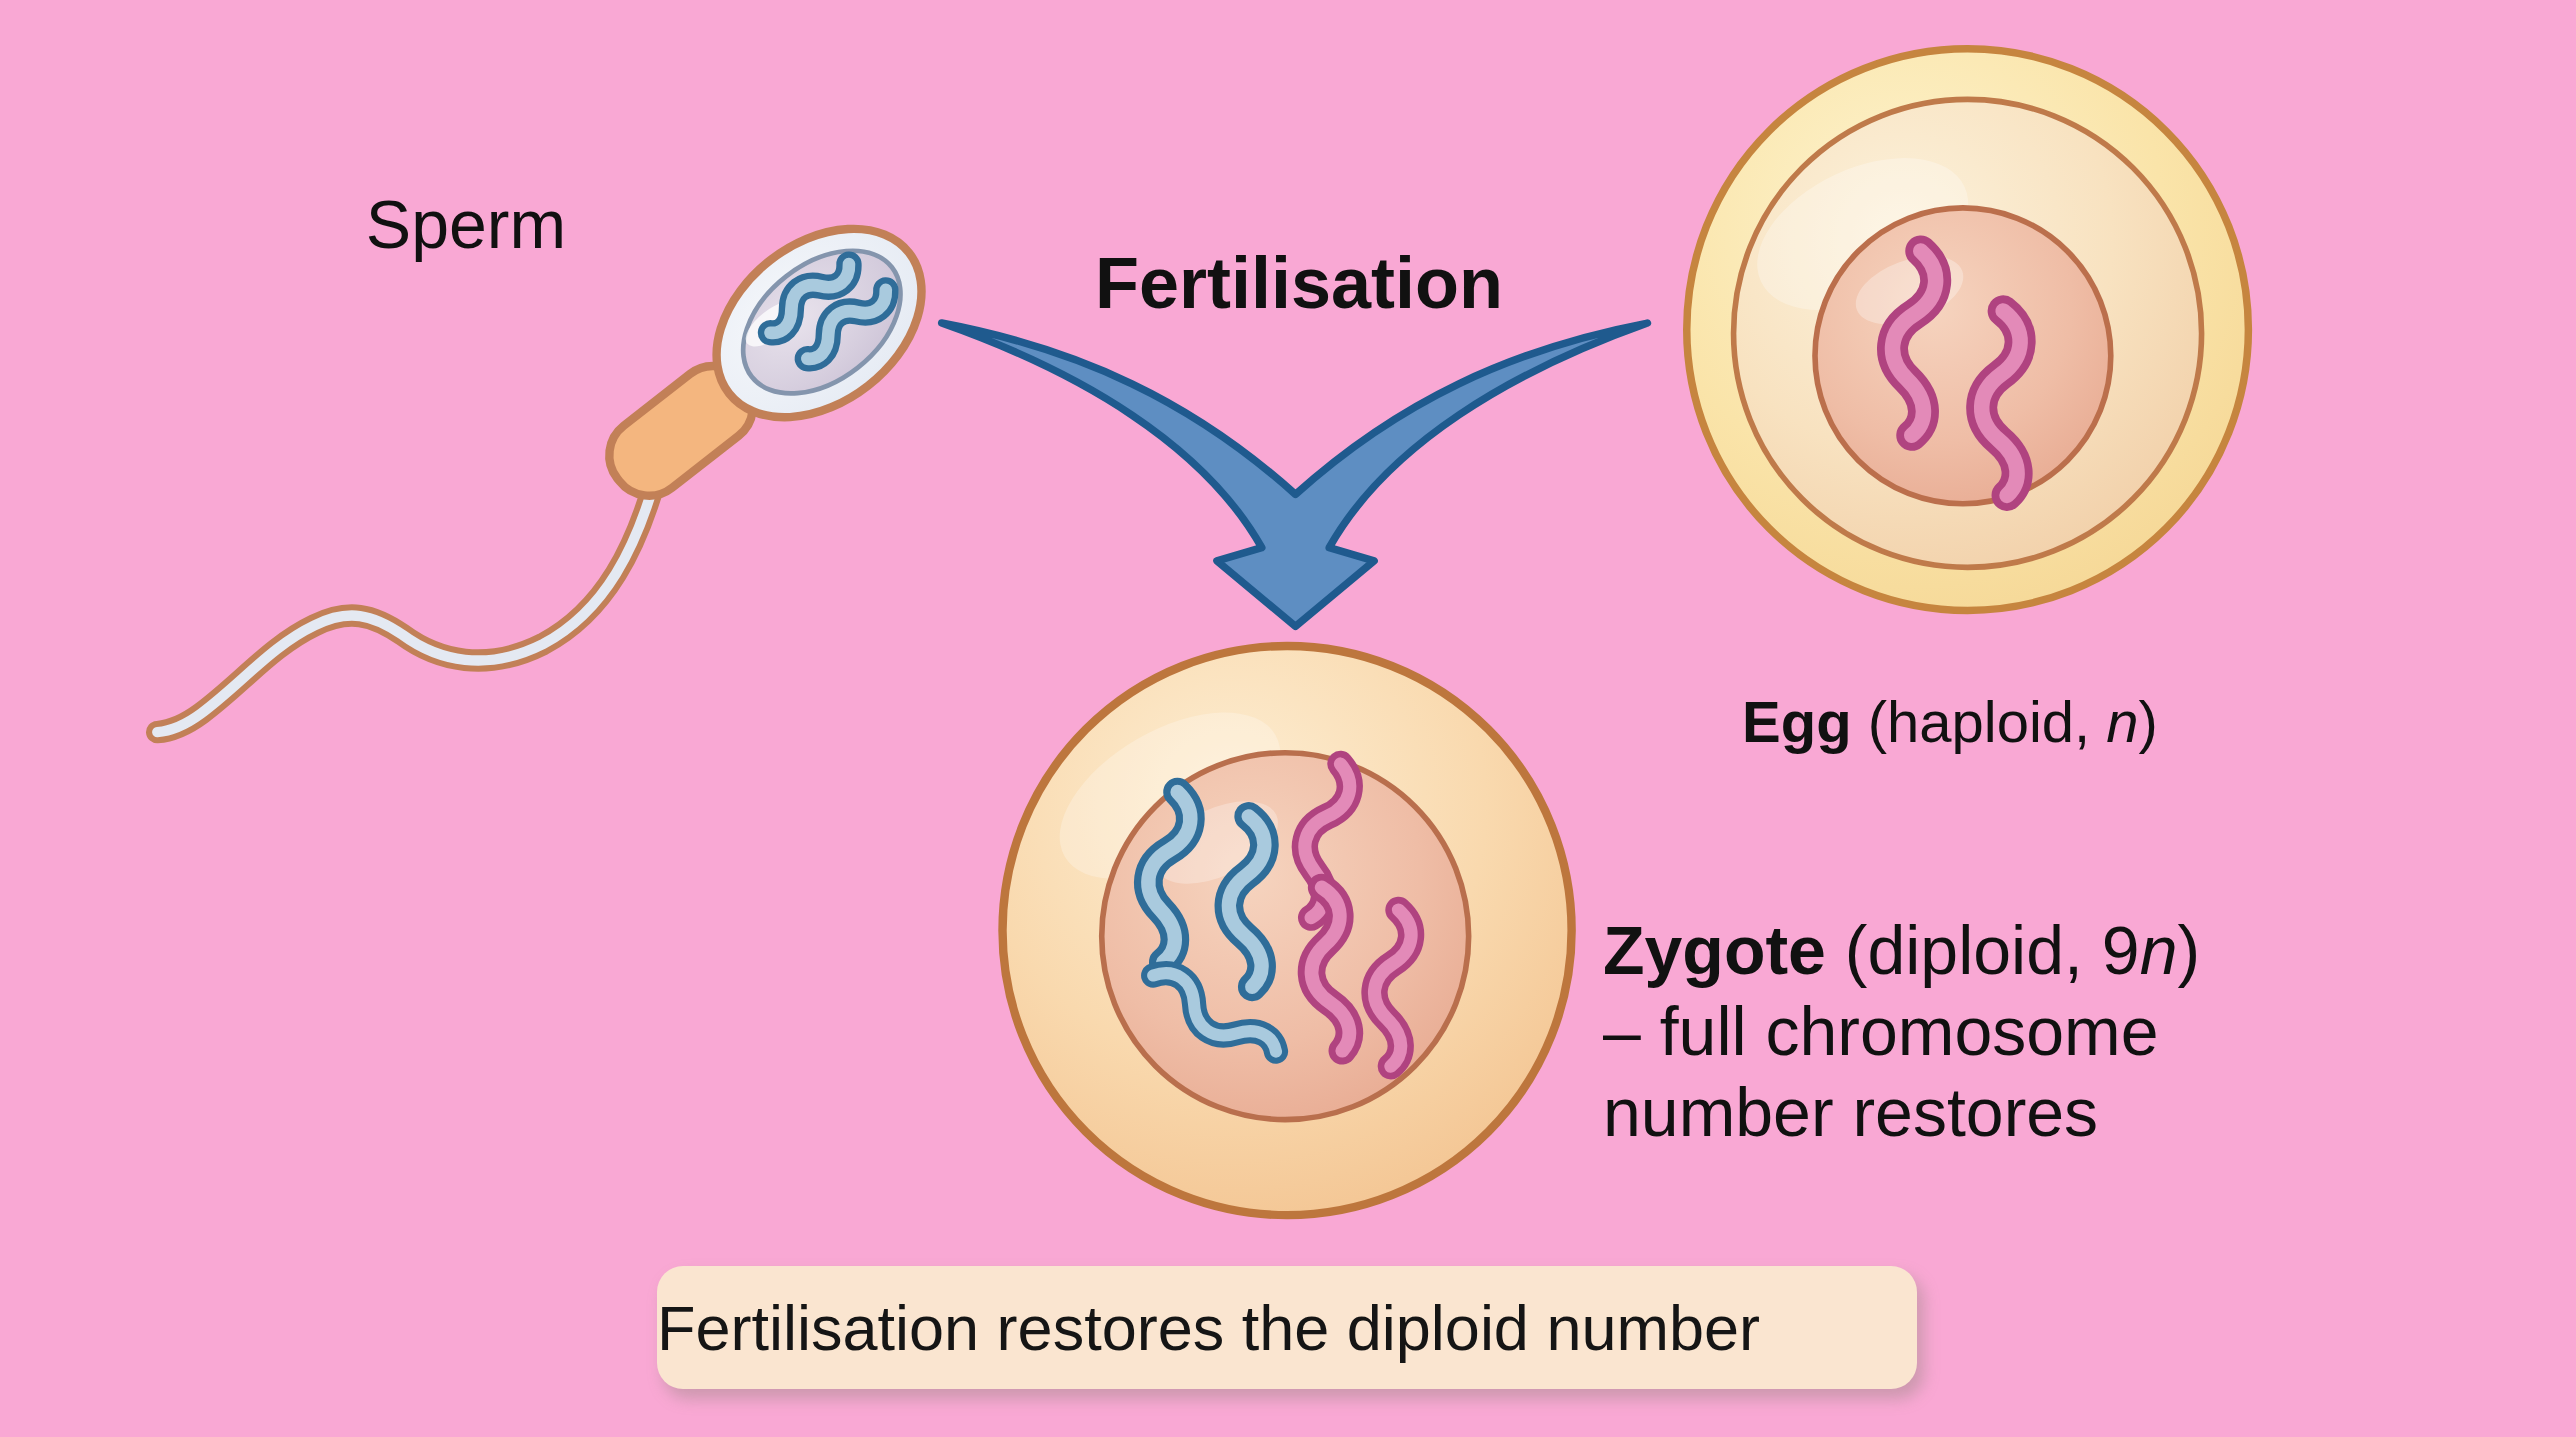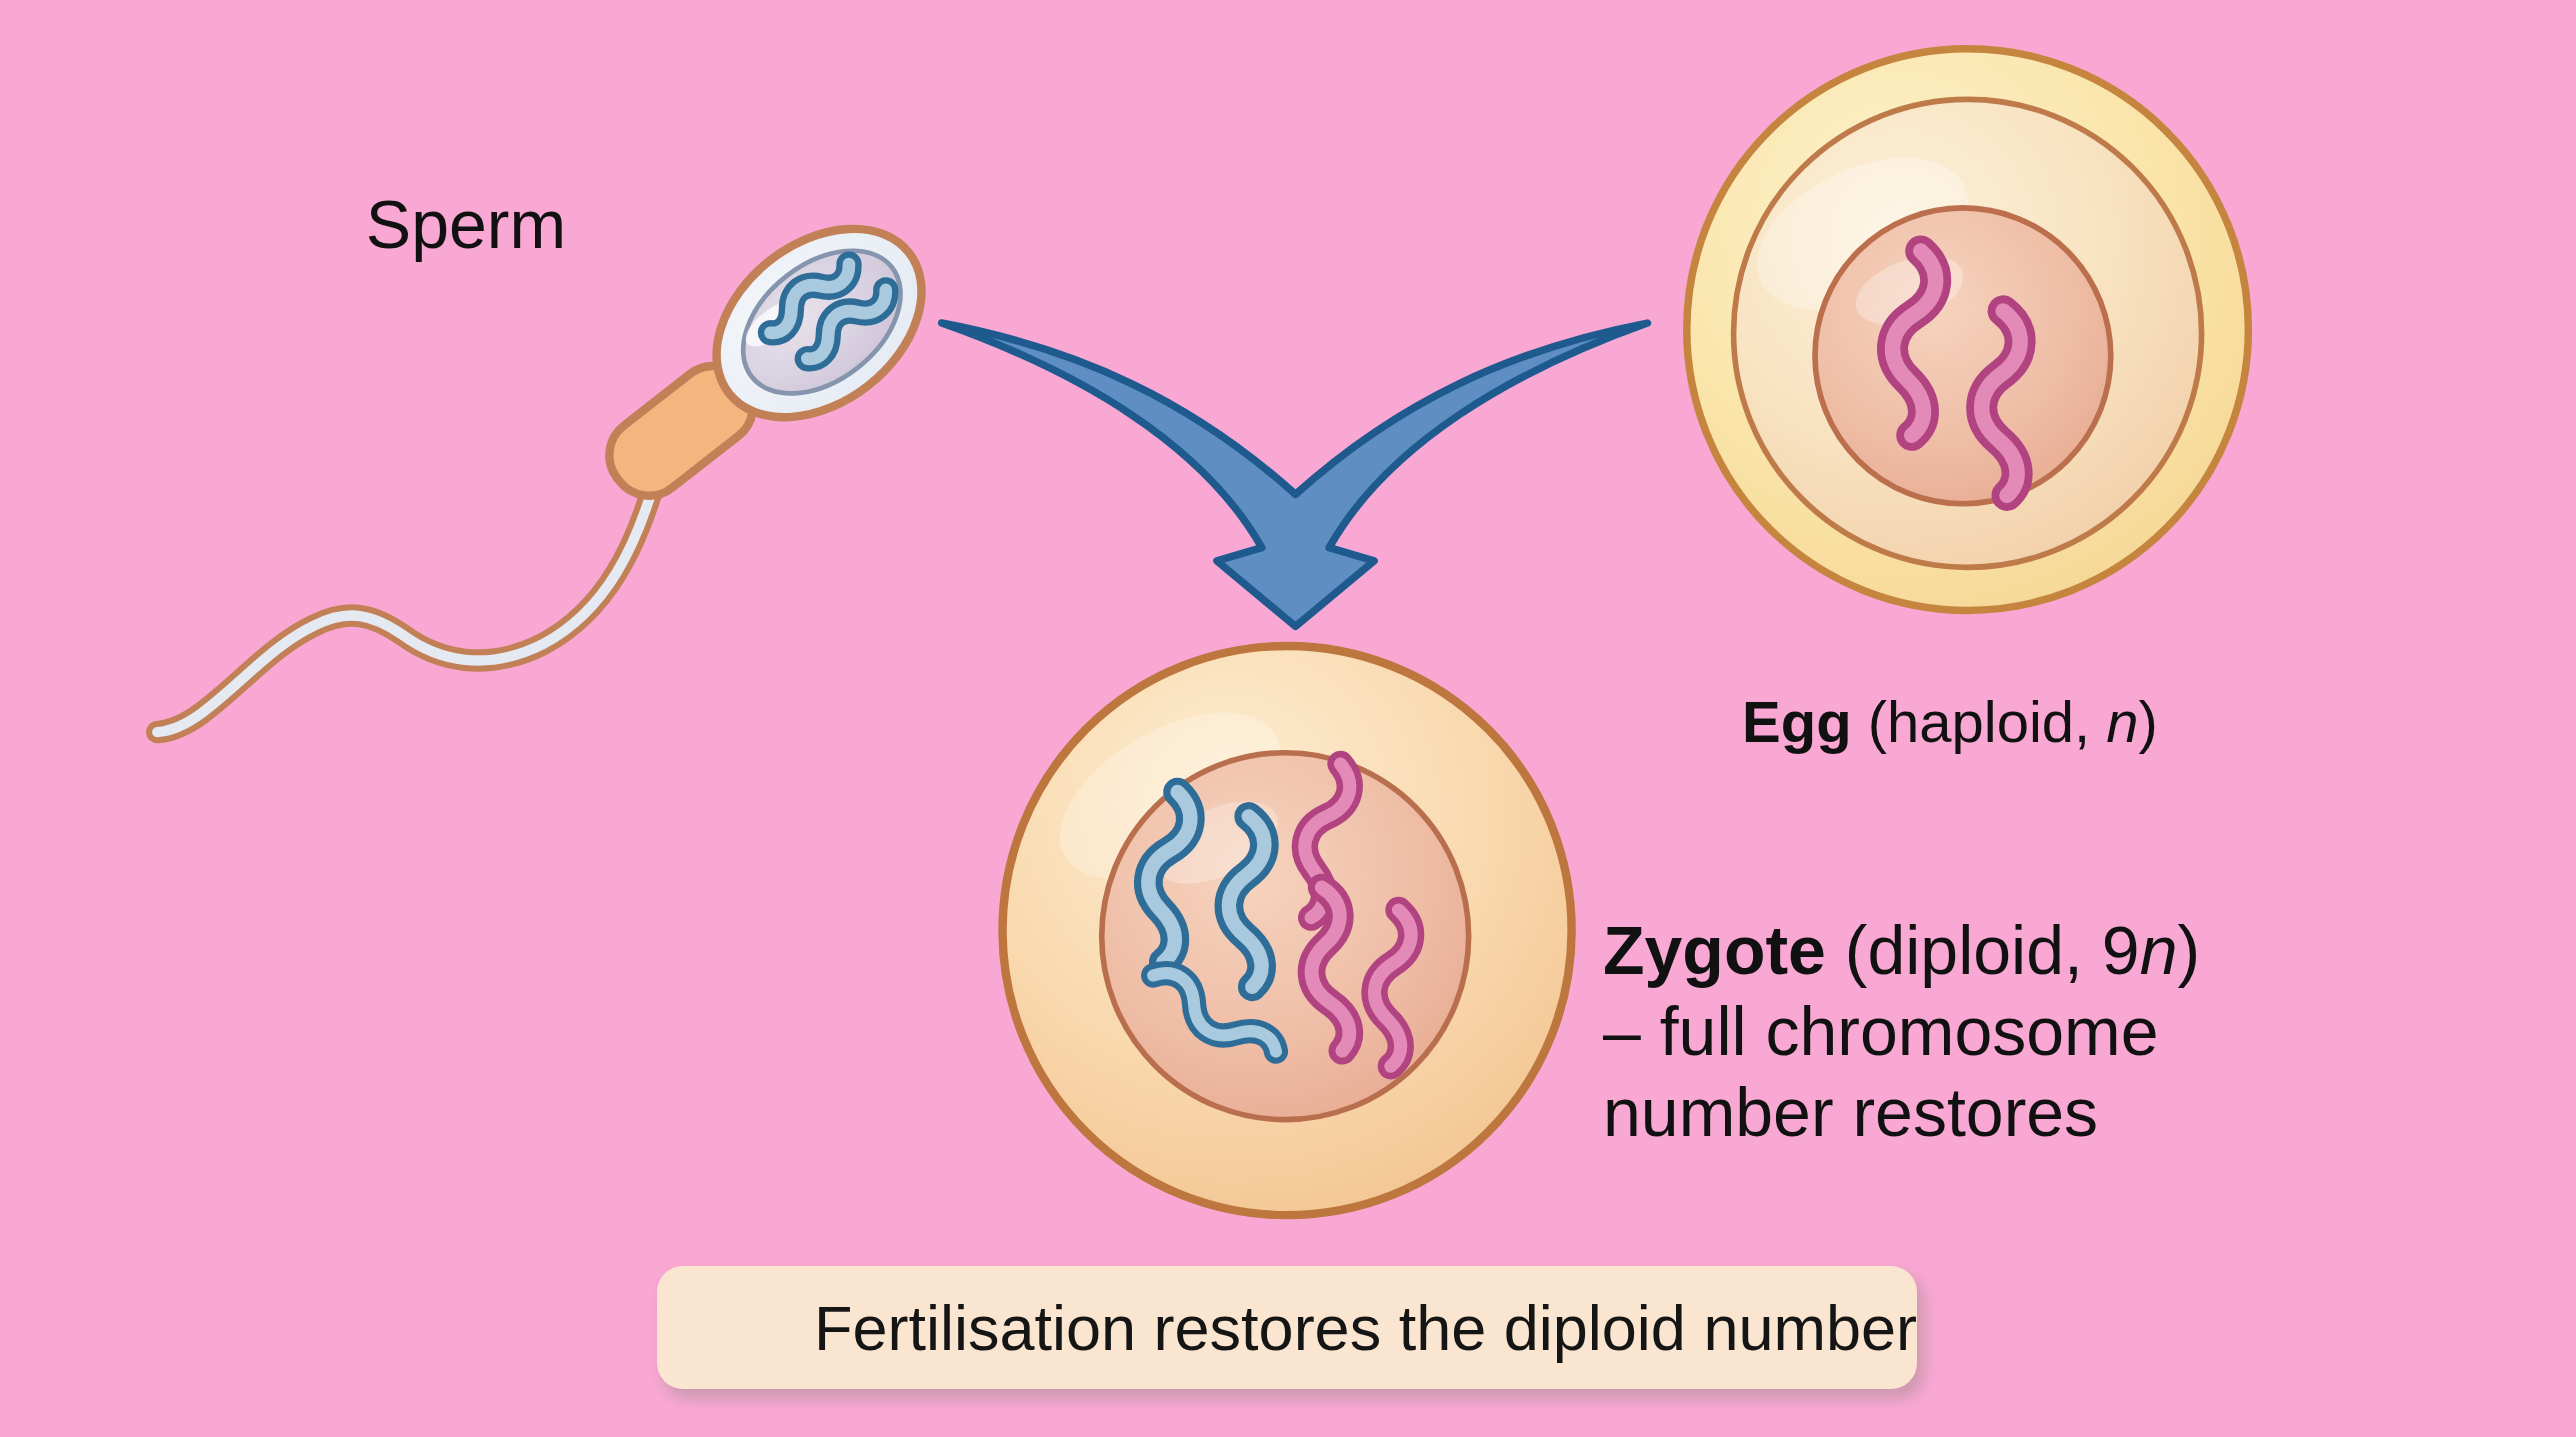--- a/index.html
+++ b/index.html
@@ -14,21 +14,21 @@
   .sperm-label{left:466px;top:183px;transform:translateX(-50%);text-align:center;
     font-size:68px;line-height:83px;}
   .fert-label{left:1299px;top:242px;transform:translateX(-50%);
     font-size:72px;font-weight:bold;}
   .egg-label{left:1950px;top:688px;transform:translateX(-50%);font-size:58px;}
   .zygote-label{left:1603px;top:910px;font-size:68px;line-height:81px;text-align:left;}
   .caption-box{
     position:absolute;left:657px;top:1266px;width:1260px;height:123px;
     background:#fae5d0;border-radius:26px;
     box-shadow:6.6px 9.4px 15px rgba(140,130,120,0.40);
-    display:flex;align-items:center;justify-content:flex-end;
+    display:flex;align-items:center;justify-content:flex-start;
     font-size:63px;color:#151515;
   }
   .b{font-weight:bold;}
   .it{font-style:italic;}
 
   
   .chromo use{fill:none;stroke-linecap:round;stroke-linejoin:round;}
   .chromo.cblue .out{stroke:#2f6d99;stroke-width:36;}
   .chromo.cblue .in {stroke:#a9cade;stroke-width:18;}
   .chromo.cpink .out{stroke:#b04380;stroke-width:36;}
@@ -157,20 +157,23 @@
         <use href="#chr" class="out"></use>
           <use href="#chr" class="in"></use>
       </g>
     </g>
   </svg>
 
   <div class="label sperm-label">
     <div><span>Sperm</span></div>
   </div>
 
+  <div class="label fert-label">
+    <span>Fertilisation</span>
+  </div>
 
   <div class="label egg-label">
     <span class="b">Egg</span><span> (haploid, </span><span class="it">n</span><span>)</span>
   </div>
 
   <div class="label zygote-label">
     <div><span class="b">Zygote</span><span> (diploid, 9</span><span class="it">n</span><span>)</span></div>
     <div><span>– full chromosome</span></div>
     <div><span>number restores</span></div>
   </div>

